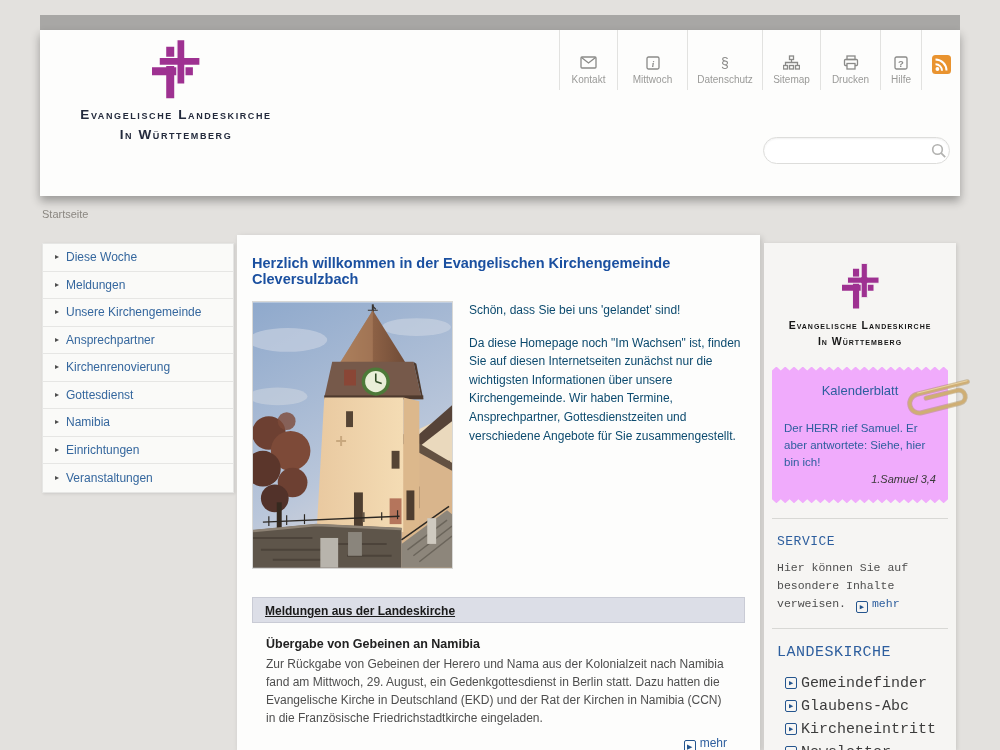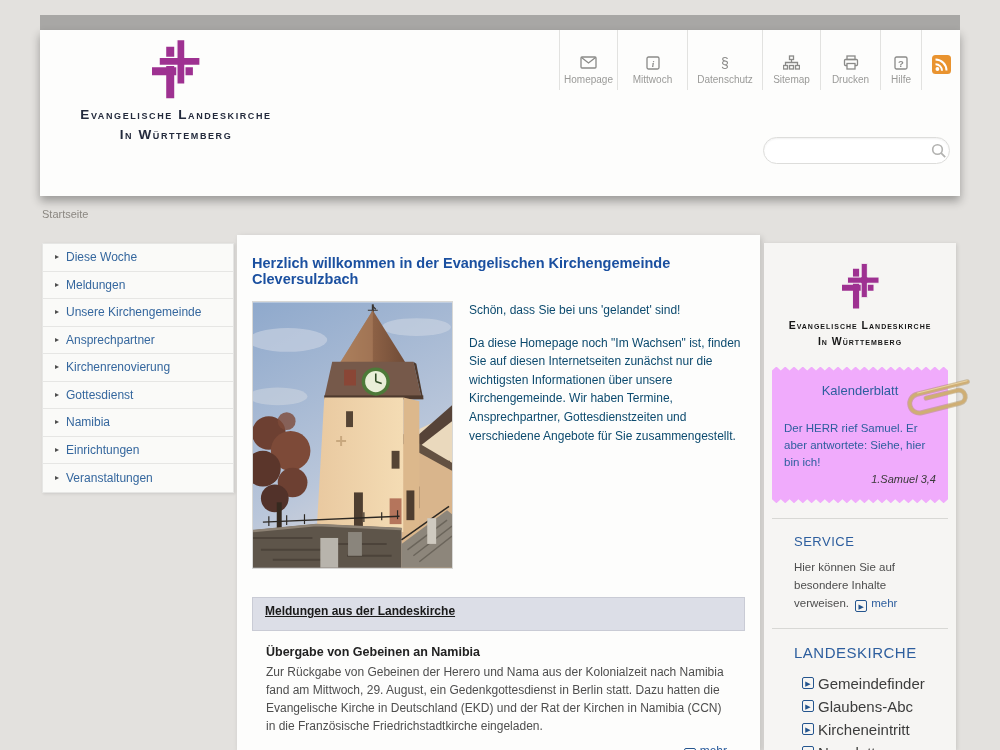--- a/index.html
+++ b/index.html
@@ -69,21 +69,21 @@
     padding:12px 15px; overflow:hidden;
   }
   .main h1 { font-size:14.5px; font-weight:bold; color:#1b50a0; margin:8px 0 14px; }
   .church-photo {
     float:left; width:201px; height:268px; margin-right:16px; margin-bottom:6px;
     border:1px solid #d8d8d6; line-height:0;
   }
   .intro p { font-size:12px; line-height:1.55; color:#0c4a6e; margin-bottom:14px; }
   .clear { clear:both; }
   .news-bar {
-    margin-top:22px; height:34px; line-height:24px; background:#dcdee7;
+    margin-top:22px; height:26px; line-height:24px; background:#dcdee7;
     border:1px solid #c9cbd5; padding-left:12px;
   }
   .news-bar span { font-size:12px; font-weight:bold; color:#1a1a1a; text-decoration:underline; cursor:pointer; }
   .news-item { padding:14px 14px 10px 14px; border-bottom:1px solid #dcdcda; }
   .news-title { font-size:12.5px; font-weight:bold; color:#222; margin-bottom:4px; }
   .news-text { font-size:12px; line-height:1.5; color:#4e4e4e; }
   .news-more { text-align:right; padding:6px 4px 2px 0; }
 
   
   .play-box {
@@ -102,21 +102,21 @@
   .rb-org { font-variant:small-caps; font-weight:bold; font-size:10.5px; letter-spacing:1px; color:#161616; line-height:1.5; }
   .kalender {
     position:relative; margin:17px 8px 0; background:#f0abfc; padding:16px 12px 18px;
     clip-path:polygon(0% 4px,2.5% 0,5% 4px,7.5% 0,10% 4px,12.5% 0,15% 4px,17.5% 0,20% 4px,22.5% 0,25% 4px,27.5% 0,30% 4px,32.5% 0,35% 4px,37.5% 0,40% 4px,42.5% 0,45% 4px,47.5% 0,50% 4px,52.5% 0,55% 4px,57.5% 0,60% 4px,62.5% 0,65% 4px,67.5% 0,70% 4px,72.5% 0,75% 4px,77.5% 0,80% 4px,82.5% 0,85% 4px,87.5% 0,90% 4px,92.5% 0,95% 4px,97.5% 0,100% 4px,100% calc(100% - 4px),97.5% 100%,95% calc(100% - 4px),92.5% 100%,90% calc(100% - 4px),87.5% 100%,85% calc(100% - 4px),82.5% 100%,80% calc(100% - 4px),77.5% 100%,75% calc(100% - 4px),72.5% 100%,70% calc(100% - 4px),67.5% 100%,65% calc(100% - 4px),62.5% 100%,60% calc(100% - 4px),57.5% 100%,55% calc(100% - 4px),52.5% 100%,50% calc(100% - 4px),47.5% 100%,45% calc(100% - 4px),42.5% 100%,40% calc(100% - 4px),37.5% 100%,35% calc(100% - 4px),32.5% 100%,30% calc(100% - 4px),27.5% 100%,25% calc(100% - 4px),22.5% 100%,20% calc(100% - 4px),17.5% 100%,15% calc(100% - 4px),12.5% 100%,10% calc(100% - 4px),7.5% 100%,5% calc(100% - 4px),2.5% 100%,0% calc(100% - 4px));
   }
   .kal-title { text-align:center; color:#2d5e9e; font-size:13px; margin-bottom:22px; }
   .kal-verse { color:#2d5e9e; font-size:11.5px; line-height:1.5; }
   .kal-ref { text-align:right; font-style:italic; color:#3a3a3a; font-size:11px; margin-top:2px; }
   .paperclip { position:absolute; top:128px; right:-22px; pointer-events:none; }
   .rb-divider { border-top:1px solid #d8d8d5; margin:15px 8px; }
-  .rb-section { padding:0 30px; }
+  .rb-section { padding:0 13px;font-family:Liberation Mono, monospace; }
   .rb-head-sm { color:#2d5e9e; font-size:13px; letter-spacing:.5px; cursor:pointer; }
   .rb-head-lg { color:#2d5e9e; font-size:15px; letter-spacing:.5px; cursor:pointer; }
   .rb-text { font-size:11.5px; line-height:1.55; color:#4e4e4e; margin-top:10px; }
   .rb-links { margin-top:14px; padding-left:8px; }
   .rb-link { display:flex; align-items:center; margin-bottom:6px; cursor:pointer; }
   .rb-link .lbl { color:#3c3c3c; font-size:15px; }
 </style>
 </head>
 <body>
 
@@ -134,21 +134,21 @@
   </div>
 
   <div class="toolbar">
     <div class="tb-cell" style="width:58px">
       <span class="tb-icon">
         <svg width="17" height="13" viewBox="0 0 17 13">
             <rect x="1" y="1" width="15" height="11" rx="1"></rect>
             <path d="M1.5 1.5 L8.5 7 L15.5 1.5"></path>
           </svg>
       </span>
-      <span class="tb-label">Homepage</span>
+      <span class="tb-label">Kontakt</span>
     </div>
     <div class="tb-cell" style="width:70px">
       <span class="tb-icon">
         <svg width="14" height="14" viewBox="0 0 14 14">
             <rect x="1" y="1" width="12" height="12" rx="1.5"></rect>
             <text x="7" y="10.5" text-anchor="middle" font-size="9" font-family="Liberation Serif, serif" fill="#8a8a88" stroke="none" font-style="italic" font-weight="bold">i</text>
           </svg>
       </span>
       <span class="tb-label">Mittwoch</span>
     </div>

